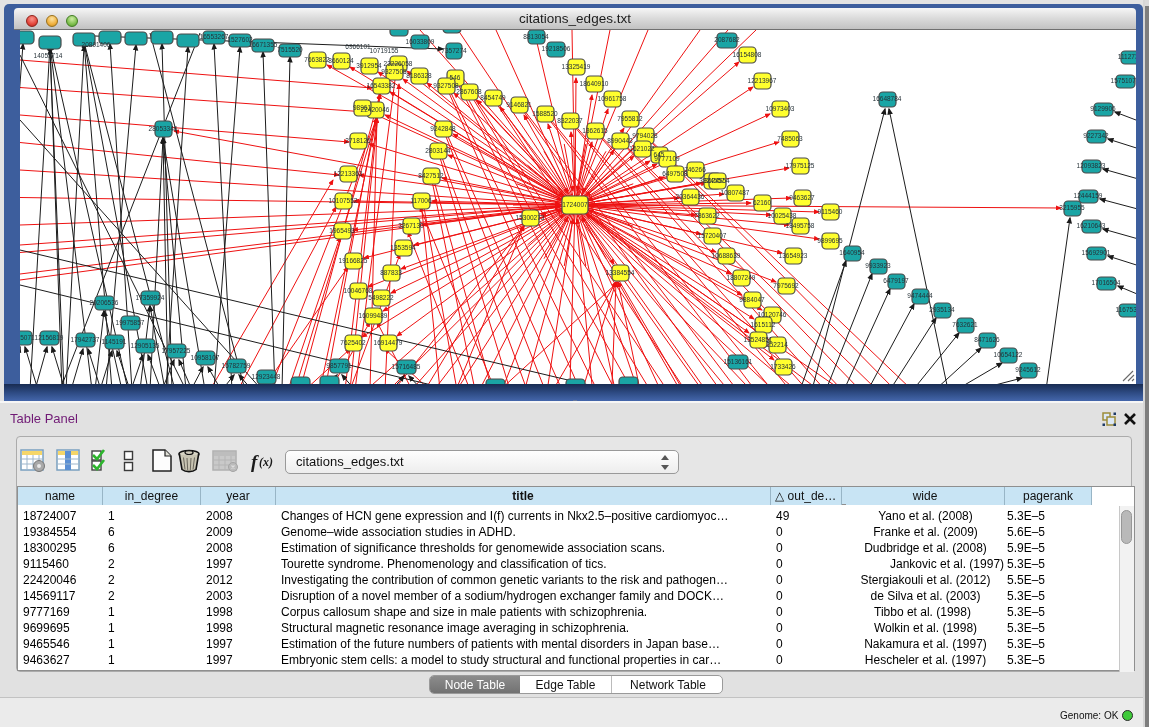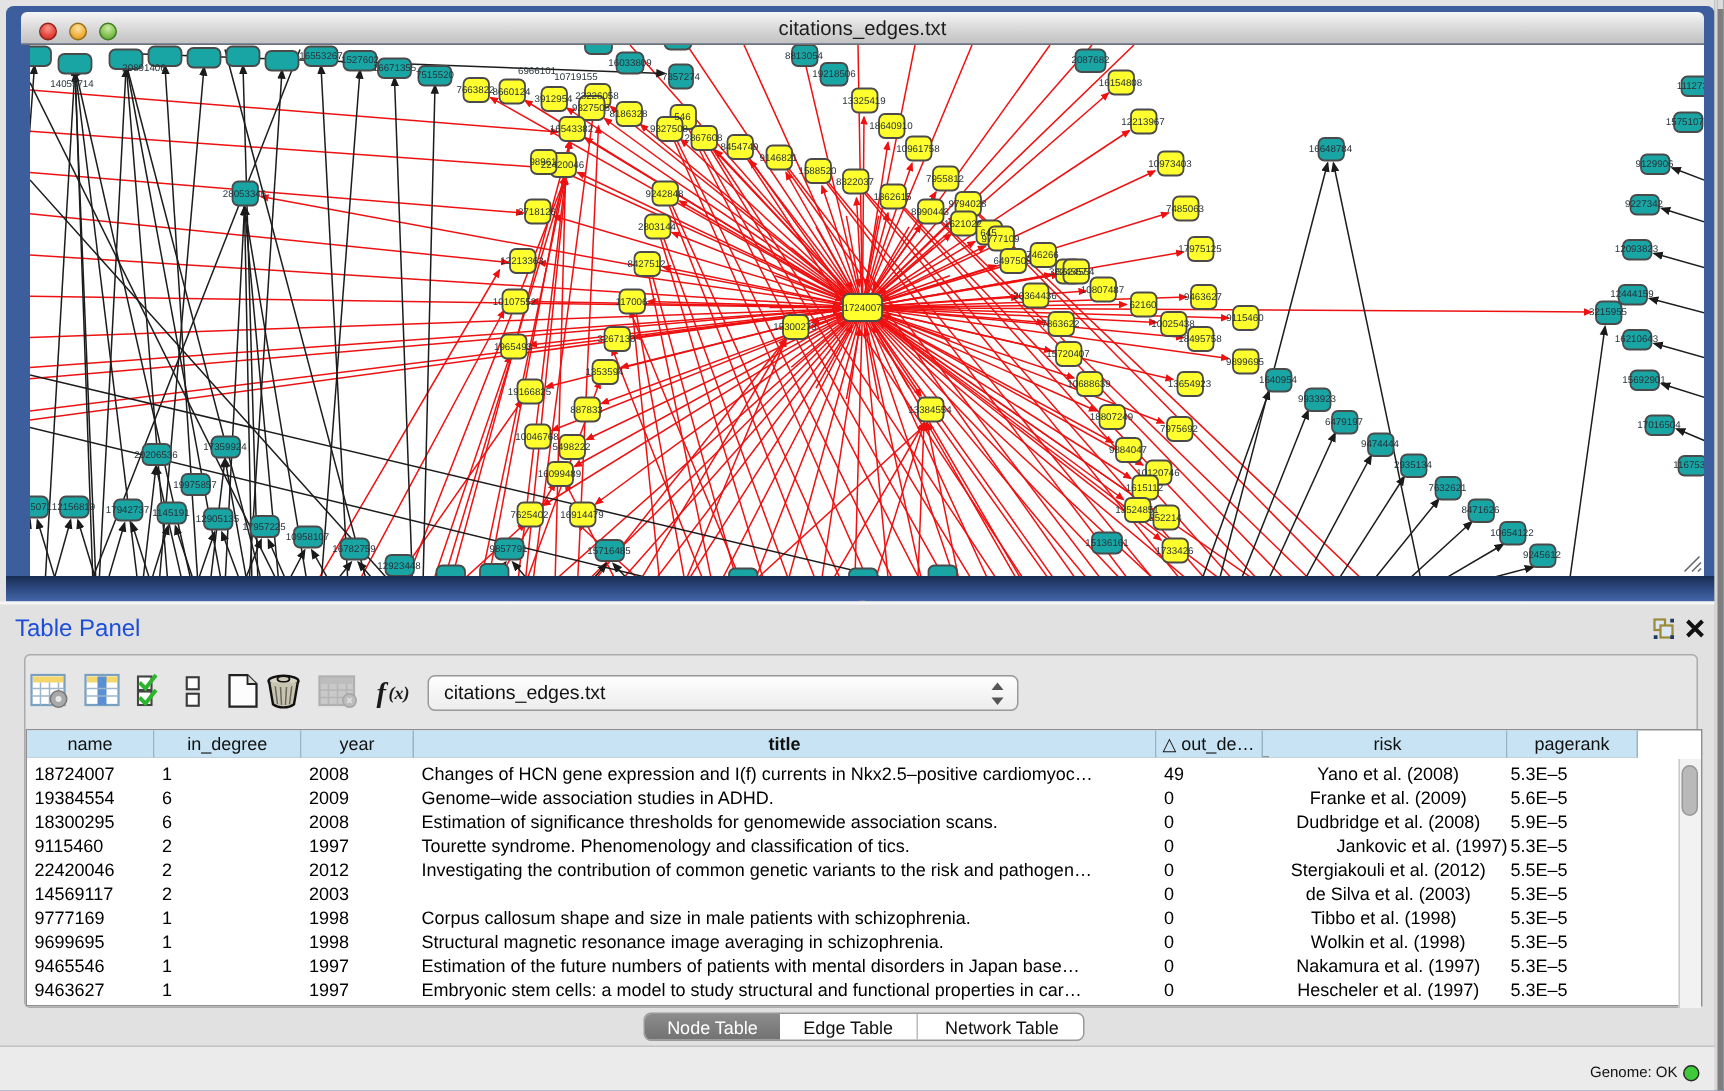--- a/index.html
+++ b/index.html
@@ -561,21 +561,21 @@
   </svg>
 
 <div style="position:absolute;left:1143px;top:0;width:6px;height:727px;background:#7e7e7e;border-left:2px solid #d6d6d6"></div>
 <div style="position:absolute;left:1145px;top:0;width:4px;height:6px;background:#dadada"></div>
 
 <svg width="12" height="10" style="position:absolute;left:568px;top:400px" xmlns="http://www.w3.org/2000/svg">
     <path d="M2 8L9 1M9 1v4M9 1H5" stroke="#8a8a8a" stroke-width="1.2" fill="none"></path>
   </svg>
 <div style="position:absolute;left:0;top:401px;width:1143px;height:326px;background:#e1e1e1"></div>
 <div style="position:absolute;left:0;top:401px;width:1143px;height:2px;background:#f6f6f6"></div>
-<div style="position:absolute;left:10px;top:411px;font-size:16px;color:#1d4ed8">Table Panel</div>
+<div style="position:absolute;left:10px;top:411px;font-size:13px;color:#701a75">Table Panel</div>
 <svg width="42" height="18" style="position:absolute;left:1100px;top:410px" xmlns="http://www.w3.org/2000/svg">
     <rect x="3" y="3" width="7" height="7" fill="#dce8f6" stroke="#9c8c3a" stroke-width="1.5"></rect>
     <rect x="7" y="7" width="8" height="8" fill="#dce8f6" stroke="#9c8c3a" stroke-width="1.5"></rect>
     <rect x="13.5" y="2.5" width="2.5" height="2.5" fill="#1d3a66"></rect>
     <rect x="2.5" y="13.5" width="2.5" height="2.5" fill="#1d3a66"></rect>
     <rect x="13.5" y="13.5" width="2.5" height="2.5" fill="#1d3a66"></rect>
     <path d="M25 4l10 10M35 4L25 14" stroke="#111" stroke-width="2.6"></path>
   </svg>
 <div style="position:absolute;left:16px;top:436px;width:1116px;height:236px;border:1px solid #ababab;border-radius:4px;background:#e6e6e6"></div>
 <svg width="660" height="28" style="position:absolute;left:18px;top:448px" xmlns="http://www.w3.org/2000/svg">
@@ -627,21 +627,21 @@
       <path d="M7 1l4 5H3z" fill="#555"></path>
       <path d="M7 16l4-5H3z" fill="#555"></path>
     </svg></div>
 <div style="position:absolute;left:17px;top:486px;width:1118px;height:185px;background:#fff;border:1px solid #8f8f8f">
     <div style="position:absolute;left:0;top:0;height:18px;width:1074px;background:#c8e4f4;border-bottom:1px solid #8f8f8f"></div>
     <div style="position:absolute;left:0px;top:0;width:85px;height:18px;line-height:18px;background:#c8e4f4;border-right:1px solid #98b5c6;font-size:12px;color:#111;text-align:center;">name</div>
     <div style="position:absolute;left:85px;top:0;width:98px;height:18px;line-height:18px;background:#c8e4f4;border-right:1px solid #98b5c6;font-size:12px;color:#111;text-align:center;">in_degree</div>
     <div style="position:absolute;left:183px;top:0;width:75px;height:18px;line-height:18px;background:#c8e4f4;border-right:1px solid #98b5c6;font-size:12px;color:#111;text-align:center;">year</div>
     <div style="position:absolute;left:258px;top:0;width:495px;height:18px;line-height:18px;background:#c8e4f4;border-right:1px solid #98b5c6;font-size:12px;color:#111;text-align:center;font-weight:bold;">title</div>
     <div style="position:absolute;left:753px;top:0;width:75px;height:18px;line-height:18px;background:#c8e4f4;border-right:1px solid #98b5c6;font-size:12px;color:#111;text-align:left;padding-left:4px;width:71px;">△ out_de…</div>
-    <div style="position:absolute;left:828px;top:0;width:159px;height:18px;line-height:18px;background:#c8e4f4;border-right:1px solid #98b5c6;font-size:12px;color:#111;text-align:center;">risk</div>
+    <div style="position:absolute;left:828px;top:0;width:159px;height:18px;line-height:18px;background:#c8e4f4;border-right:1px solid #98b5c6;font-size:12px;color:#111;text-align:center;">wide</div>
     <div style="position:absolute;left:987px;top:0;width:87px;height:18px;line-height:18px;background:#c8e4f4;border-right:1px solid #98b5c6;font-size:12px;color:#111;text-align:center;">pagerank</div>
     <div style="position:absolute;left:0;top:22px;width:1100px;height:16px;font-size:12px;color:#000;white-space:nowrap">
       <span style="position:absolute;left:5px">18724007</span>
       <span style="position:absolute;left:90px">1</span>
       <span style="position:absolute;left:188px">2008</span>
       <span style="position:absolute;left:263px">Changes of HCN gene expression and I(f) currents in Nkx2.5–positive cardiomyoc…</span>
       <span style="position:absolute;left:758px">49</span>
       <span style="position:absolute;left:828px;width:159px;text-align:center">Yano et al. (2008)</span>
       <span style="position:absolute;left:989px">5.3E–5</span>
     </div>
@@ -662,36 +662,37 @@
       <span style="position:absolute;left:758px">0</span>
       <span style="position:absolute;left:828px;width:159px;text-align:center">Dudbridge et al. (2008)</span>
       <span style="position:absolute;left:989px">5.9E–5</span>
     </div>
     <div style="position:absolute;left:0;top:70px;width:1100px;height:16px;font-size:12px;color:#000;white-space:nowrap">
       <span style="position:absolute;left:5px">9115460</span>
       <span style="position:absolute;left:90px">2</span>
       <span style="position:absolute;left:188px">1997</span>
       <span style="position:absolute;left:263px">Tourette syndrome. Phenomenology and classification of tics.</span>
       <span style="position:absolute;left:758px">0</span>
-      <span style="position:absolute;left:828px;width:159px;text-align:right">Jankovic et al. (1997)</span>
+      <span style="position:absolute;left:872px;width:159px;text-align:left">Jankovic et al. (1997)</span>
       <span style="position:absolute;left:989px">5.3E–5</span>
     </div>
     <div style="position:absolute;left:0;top:86px;width:1100px;height:16px;font-size:12px;color:#000;white-space:nowrap">
       <span style="position:absolute;left:5px">22420046</span>
       <span style="position:absolute;left:90px">2</span>
       <span style="position:absolute;left:188px">2012</span>
       <span style="position:absolute;left:263px">Investigating the contribution of common genetic variants to the risk and pathogen…</span>
       <span style="position:absolute;left:758px">0</span>
       <span style="position:absolute;left:828px;width:159px;text-align:center">Stergiakouli et al. (2012)</span>
       <span style="position:absolute;left:989px">5.5E–5</span>
     </div>
     <div style="position:absolute;left:0;top:102px;width:1100px;height:16px;font-size:12px;color:#000;white-space:nowrap">
       <span style="position:absolute;left:5px">14569117</span>
       <span style="position:absolute;left:90px">2</span>
       <span style="position:absolute;left:188px">2003</span>
+      <span style="position:absolute;left:263px">Disruption of a novel member of a sodium/hydrogen exchanger family and DOCK…</span>
       <span style="position:absolute;left:758px">0</span>
       <span style="position:absolute;left:828px;width:159px;text-align:center">de Silva et al. (2003)</span>
       <span style="position:absolute;left:989px">5.3E–5</span>
     </div>
     <div style="position:absolute;left:0;top:118px;width:1100px;height:16px;font-size:12px;color:#000;white-space:nowrap">
       <span style="position:absolute;left:5px">9777169</span>
       <span style="position:absolute;left:90px">1</span>
       <span style="position:absolute;left:188px">1998</span>
       <span style="position:absolute;left:263px">Corpus callosum shape and size in male patients with schizophrenia.</span>
       <span style="position:absolute;left:758px">0</span>

